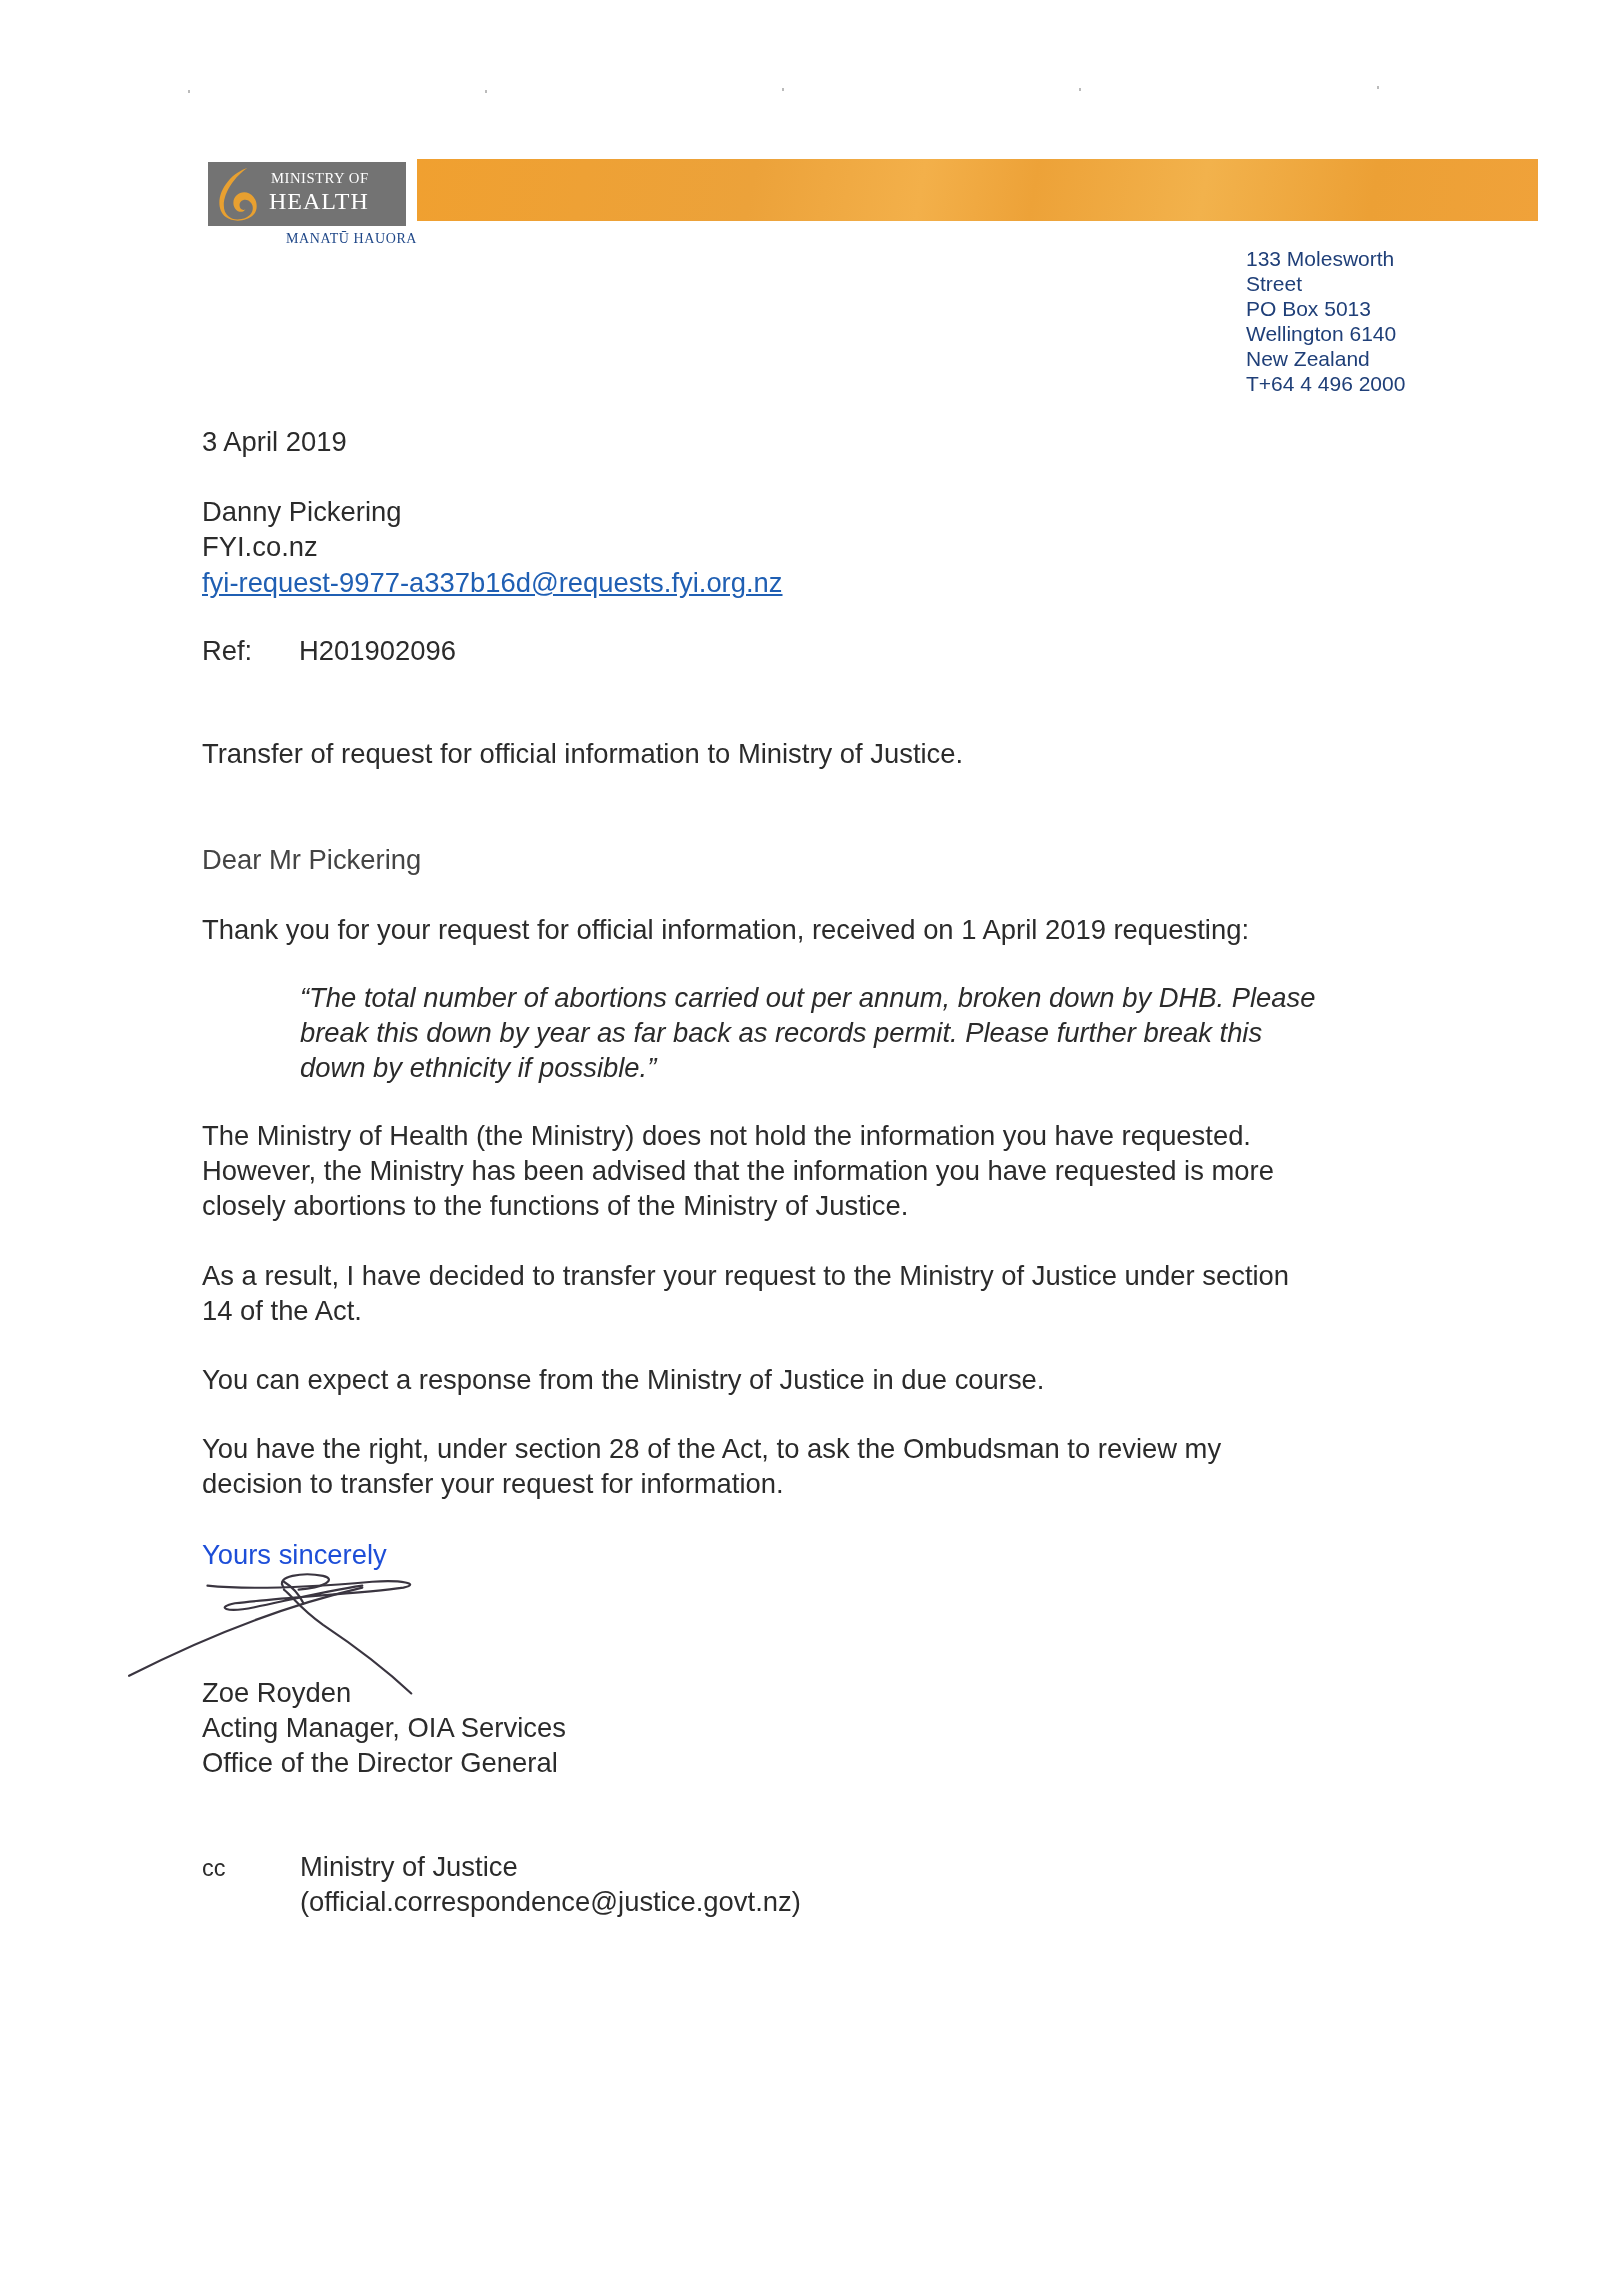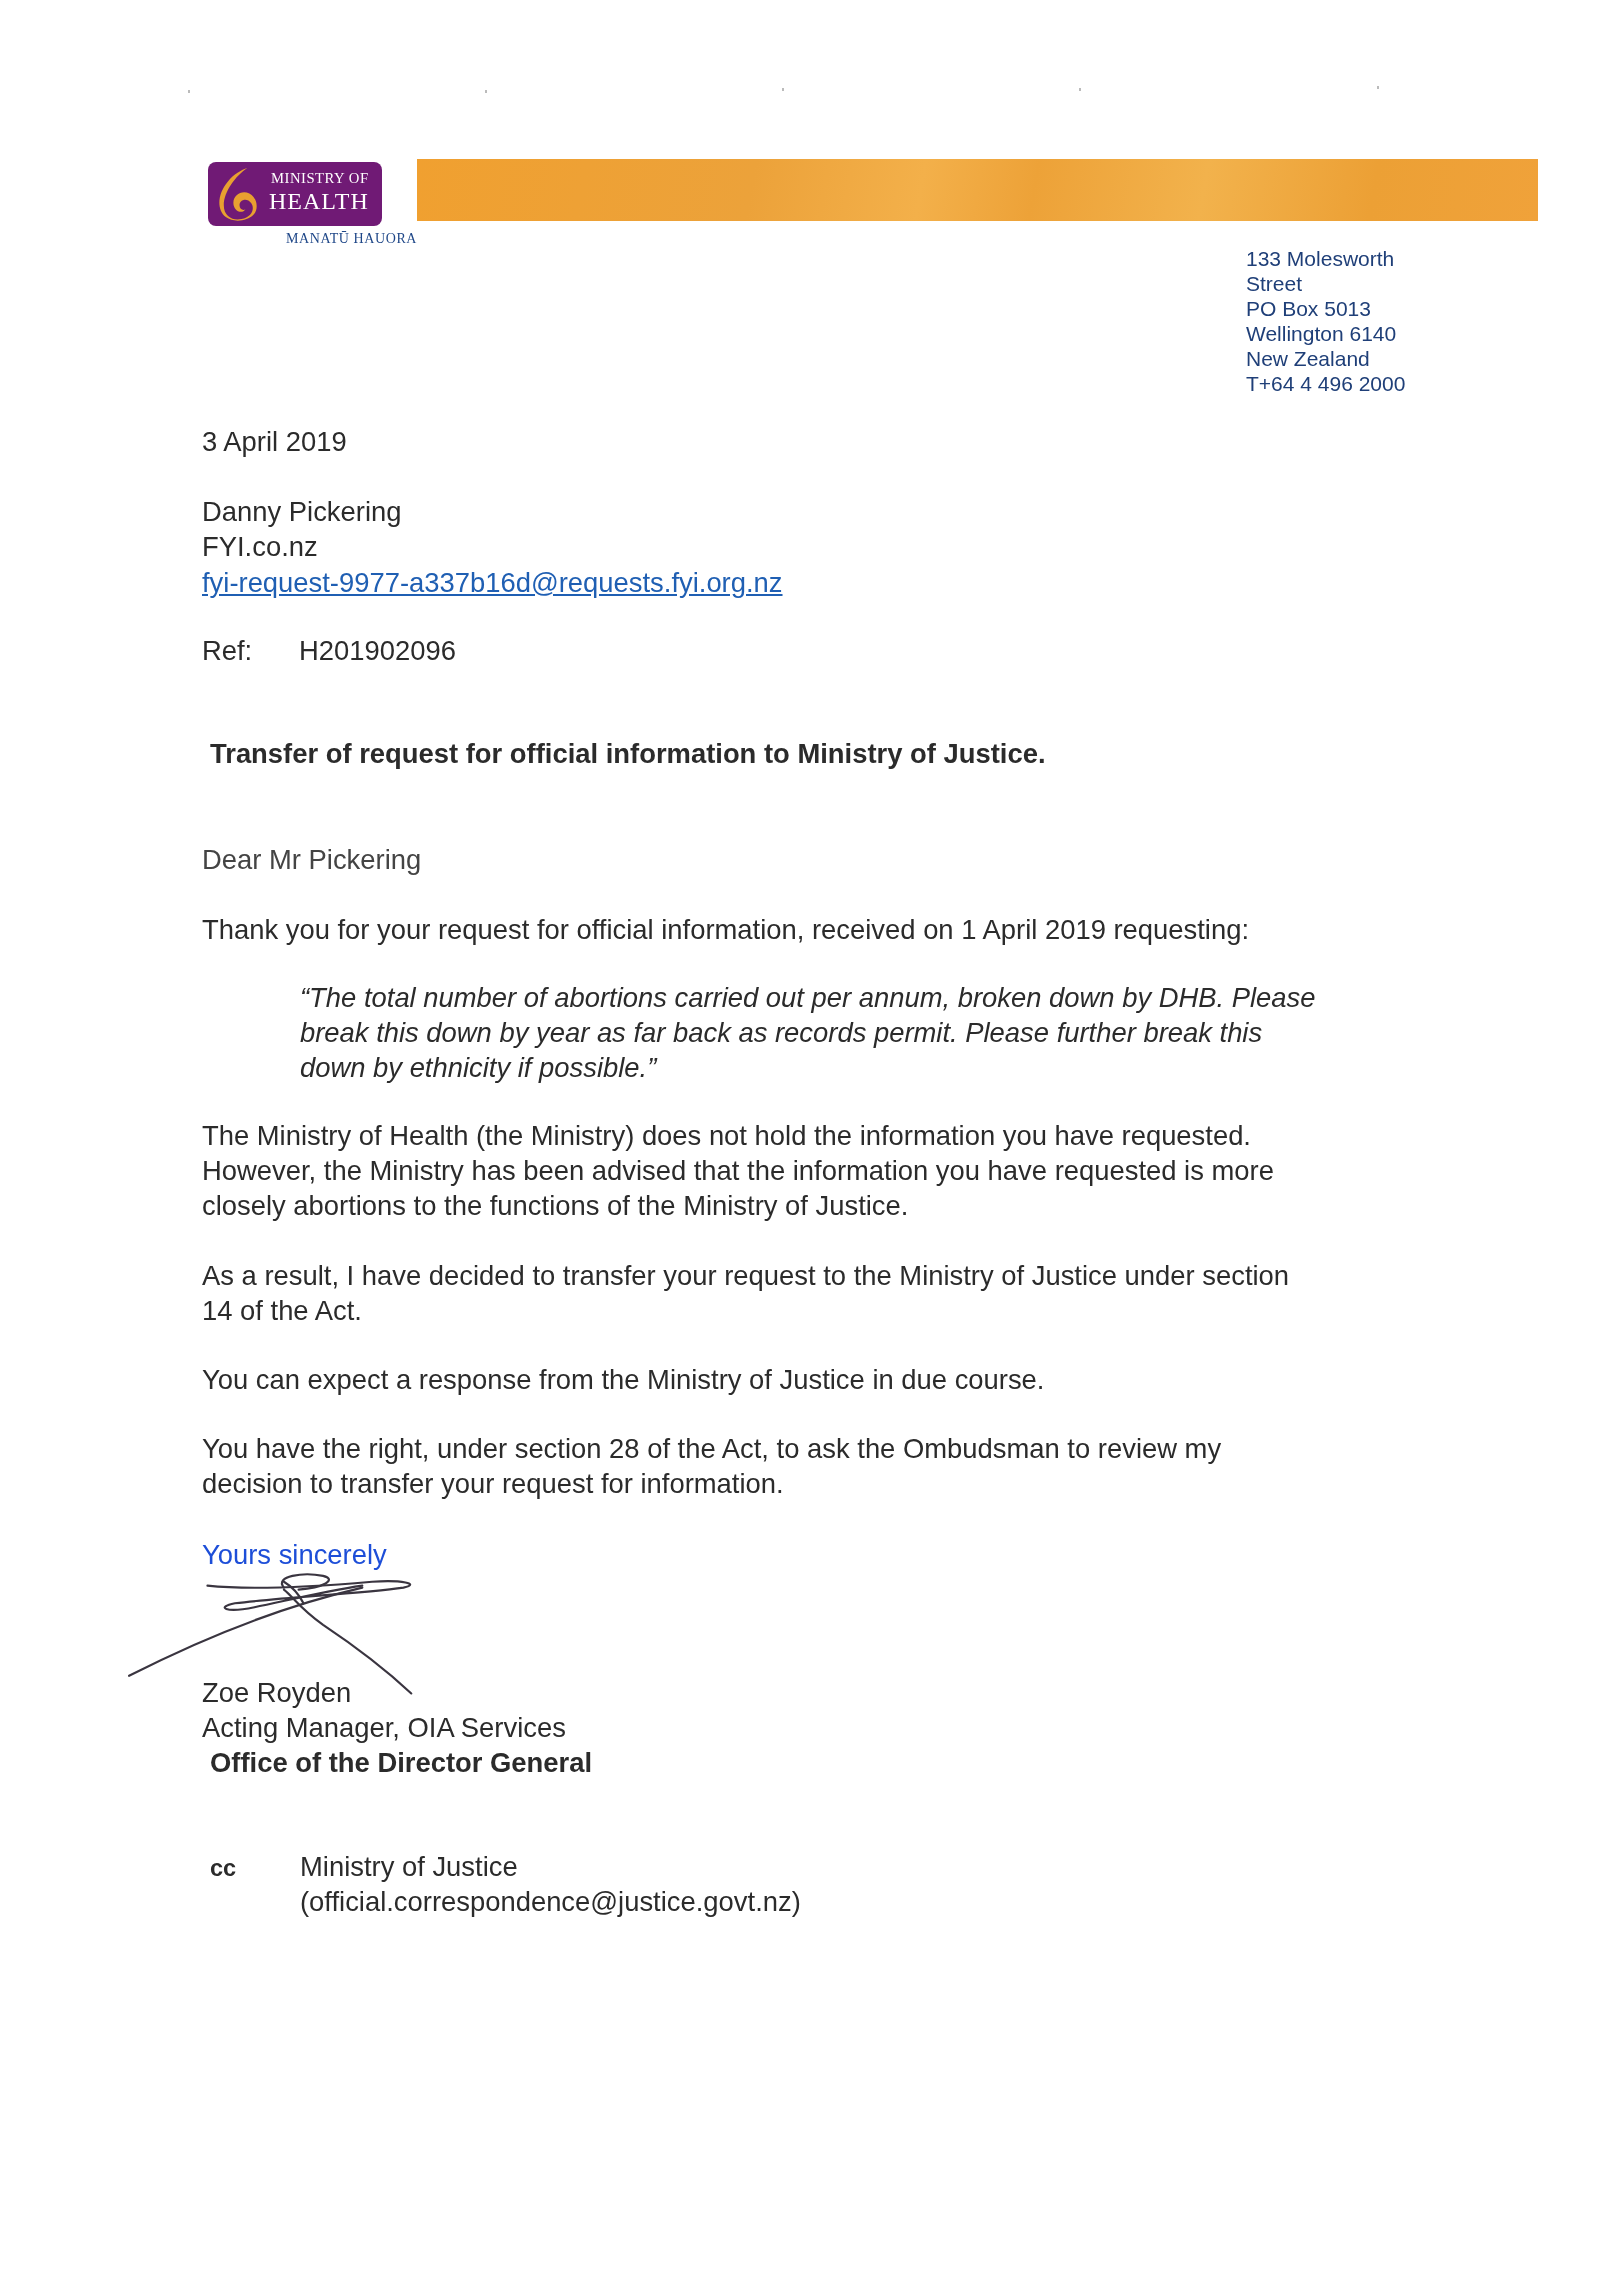--- a/index.html
+++ b/index.html
@@ -1,29 +1,29 @@
 <!DOCTYPE html>
 <html><head>
 <meta charset="utf-8">
 <style>
   html, body { margin: 0; padding: 0; background: #ffffff; }
   body { width: 1621px; height: 2294px; position: relative; overflow: hidden;
          font-family: "Liberation Sans", sans-serif; color: #2b2b2b; }
-  .logo-box { position: absolute; left: 208px; top: 162px; width: 174px; height: 64px;
-              background: #701a75; border-radius: 8px; }
+  .logo-box { position: absolute; left: 208px; top: 162px; width: 198px; height: 64px;
+              background: #737373; }
   .logo-text1 { position: absolute; left: 63px; top: 7.8px; font-family: "Liberation Serif", serif;
                 color: #ffffff; font-size: 14.7px; letter-spacing: 0.5px; }
   .logo-text2 { position: absolute; left: 61px; top: 23.5px; font-family: "Liberation Serif", serif;
                 color: #ffffff; font-size: 24px; letter-spacing: 1px; line-height: 31px; }
   .logo-sub { position: absolute; left: 286px; top: 231px; font-family: "Liberation Serif", serif;
               color: #1f4788; font-size: 14px; letter-spacing: 0.6px; }
   .header-bar { position: absolute; left: 417px; top: 159px; width: 1121px; height: 62px;
                 background: linear-gradient(100deg, #f0a030 0%, #eca23a 30%, #f3b04a 45%, #eda238 55%, #f2b24c 70%, #eca035 85%, #f0a23a 100%); }
   .address { position: absolute; left: 1246px; top: 246px; color: #1f3f78; font-size: 21px; line-height: 25px; }
-  .bold { font-weight: bold; margin-left: 8px; }
+  .bold { font-weight: normal; }
   .italic { font-style: italic; }
   .link { color: #1f5fb3; text-decoration: underline; }
   .para { position: absolute; left: 202px; font-size: 27.4px; line-height: 35px; }
   .dot { position: absolute; width: 2px; height: 2.9px; background: #bbb; }
 </style>
 </head>
 <body>
 
 <div class="dot" style="left:188px;top:90px"></div>
 <div class="dot" style="left:485px;top:90px"></div>

